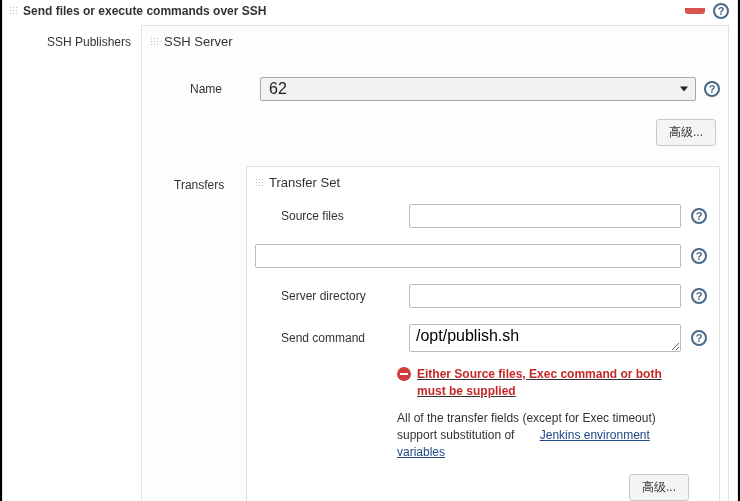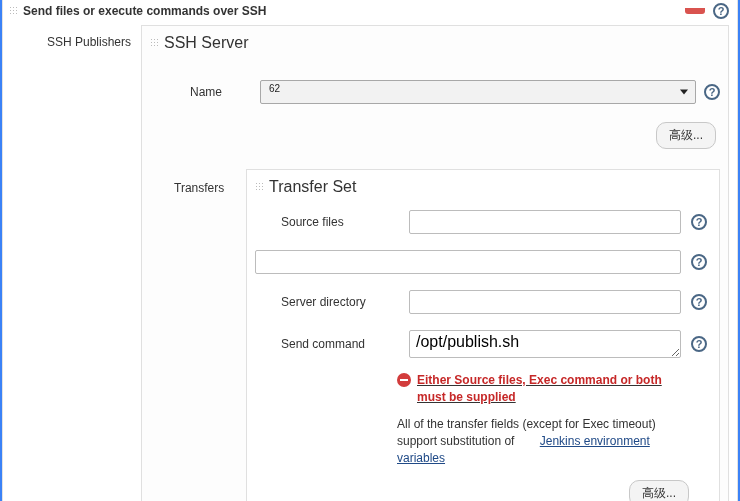--- a/index.html
+++ b/index.html
@@ -7,21 +7,21 @@
     padding: 0;
     font-family: Arial, Helvetica, sans-serif;
     font-size: 12px;
     color: #333;
     background: #fff;
   }
   .page {
     width: 740px;
     height: 501px;
     position: relative;
-    background: #3b82f6;
+    background: #000000;
     overflow: hidden;
     box-sizing: border-box;
   }
   .outer {
     position: absolute;
     left: 2px;
     right: 2px;
     top: 0;
     bottom: 0;
     border-left: 1px solid #e2e2e2;
@@ -91,21 +91,21 @@
     box-sizing: border-box;
   }
   .panel-title-row {
     display: flex;
     align-items: center;
     padding: 8px 8px 4px 8px;
   }
   .panel-title {
     font-weight: normal;
     color: #333;
-    font-size: 16px;
+    font-size: 13px;
   }
   .ssh-name-row {
     display: flex;
     align-items: center;
     padding: 4px 8px 8px 8px;
     margin-top: 20px;
   }
   .field-label {
     width: 90px;
     text-align: left;
@@ -123,21 +123,21 @@
     margin-right: 8px;
   }
   .name-select {
     width: 100%;
     height: 24px;
     background: #f2f2f2;
     border: 1px solid #a8a8a8;
     border-radius: 2px;
     padding: 2px 20px 18px 8px;
     box-sizing: border-box;
-    font-size: 10px;
+    font-size: 16px;
     color: #222;
     appearance: none;
     position: relative;
   }
   .select-arrow {
     position: absolute;
     right: 8px;
     top: 50%;
     transform: translateY(-50%);
     width: 0; height: 0;
@@ -147,21 +147,21 @@
     pointer-events: none;
   }
   .adv-row {
     display: flex;
     justify-content: flex-end;
     padding: 10px 12px 12px 12px;
   }
   .btn {
     background: #f4f4f4;
     border: 1px solid #c8c8c8;
-    border-radius: 10px;
+    border-radius: 3px;
     padding: 4px 12px;
     font-size: 12px;
     color: #333;
     cursor: pointer;
   }
   .transfers-row {
     display: flex;
     align-items: flex-start;
     padding: 8px 8px 8px 8px;
     justify-content: center;

